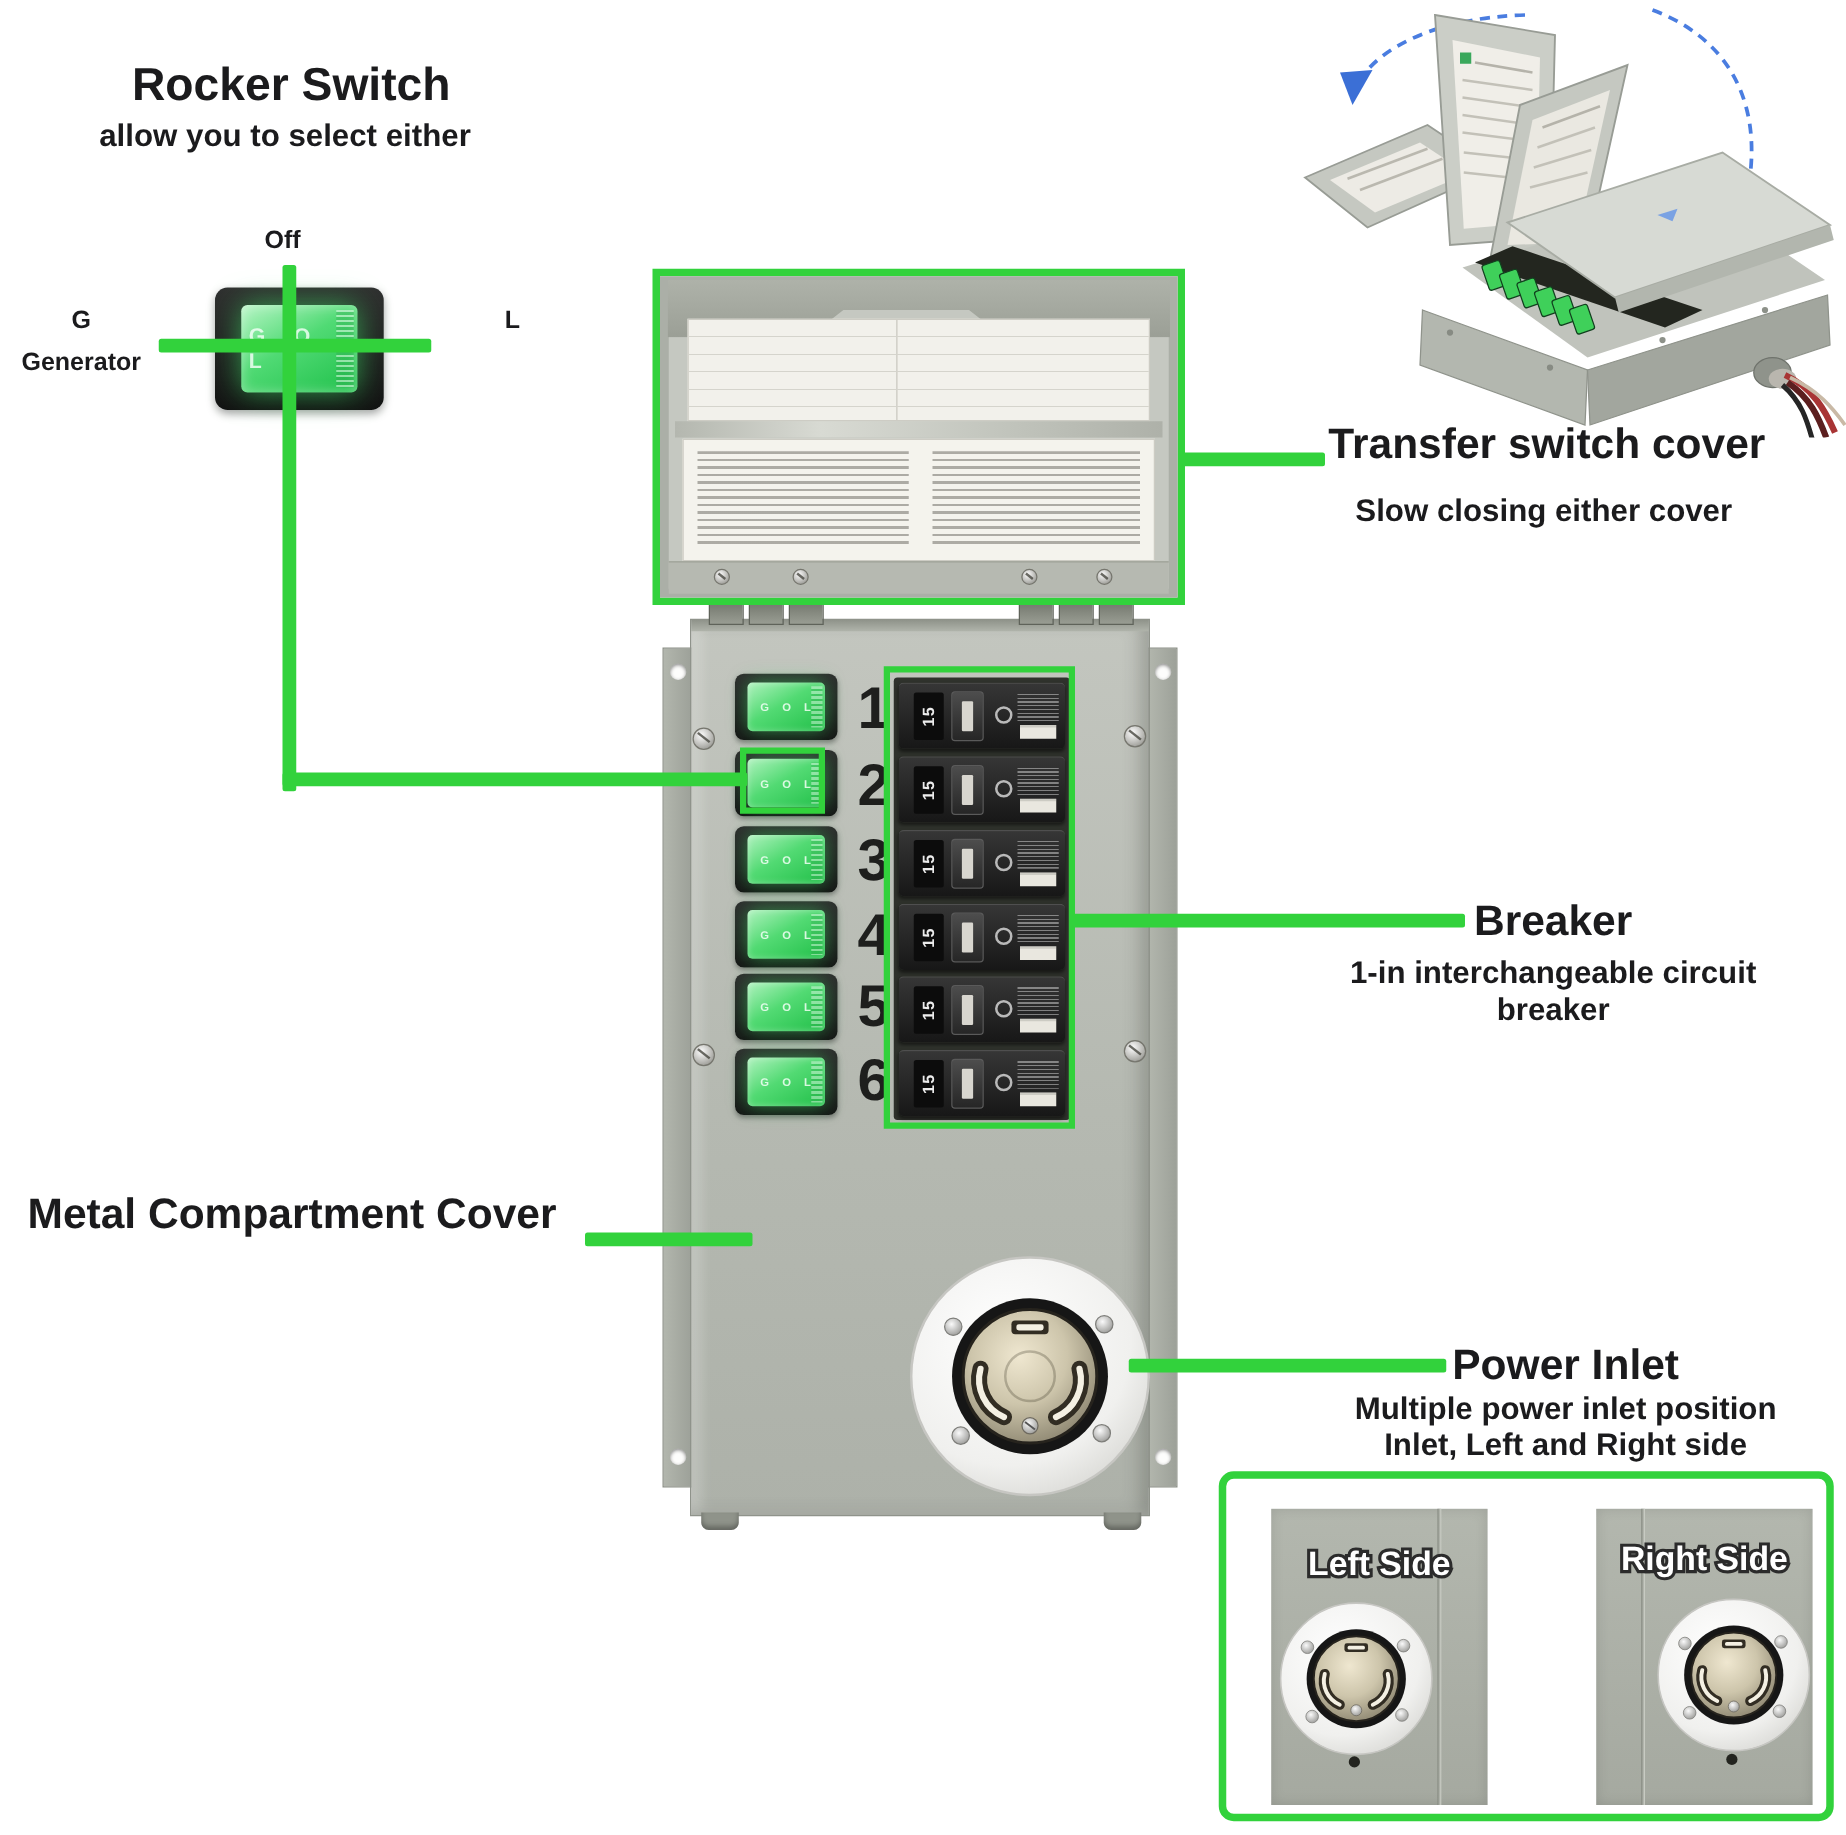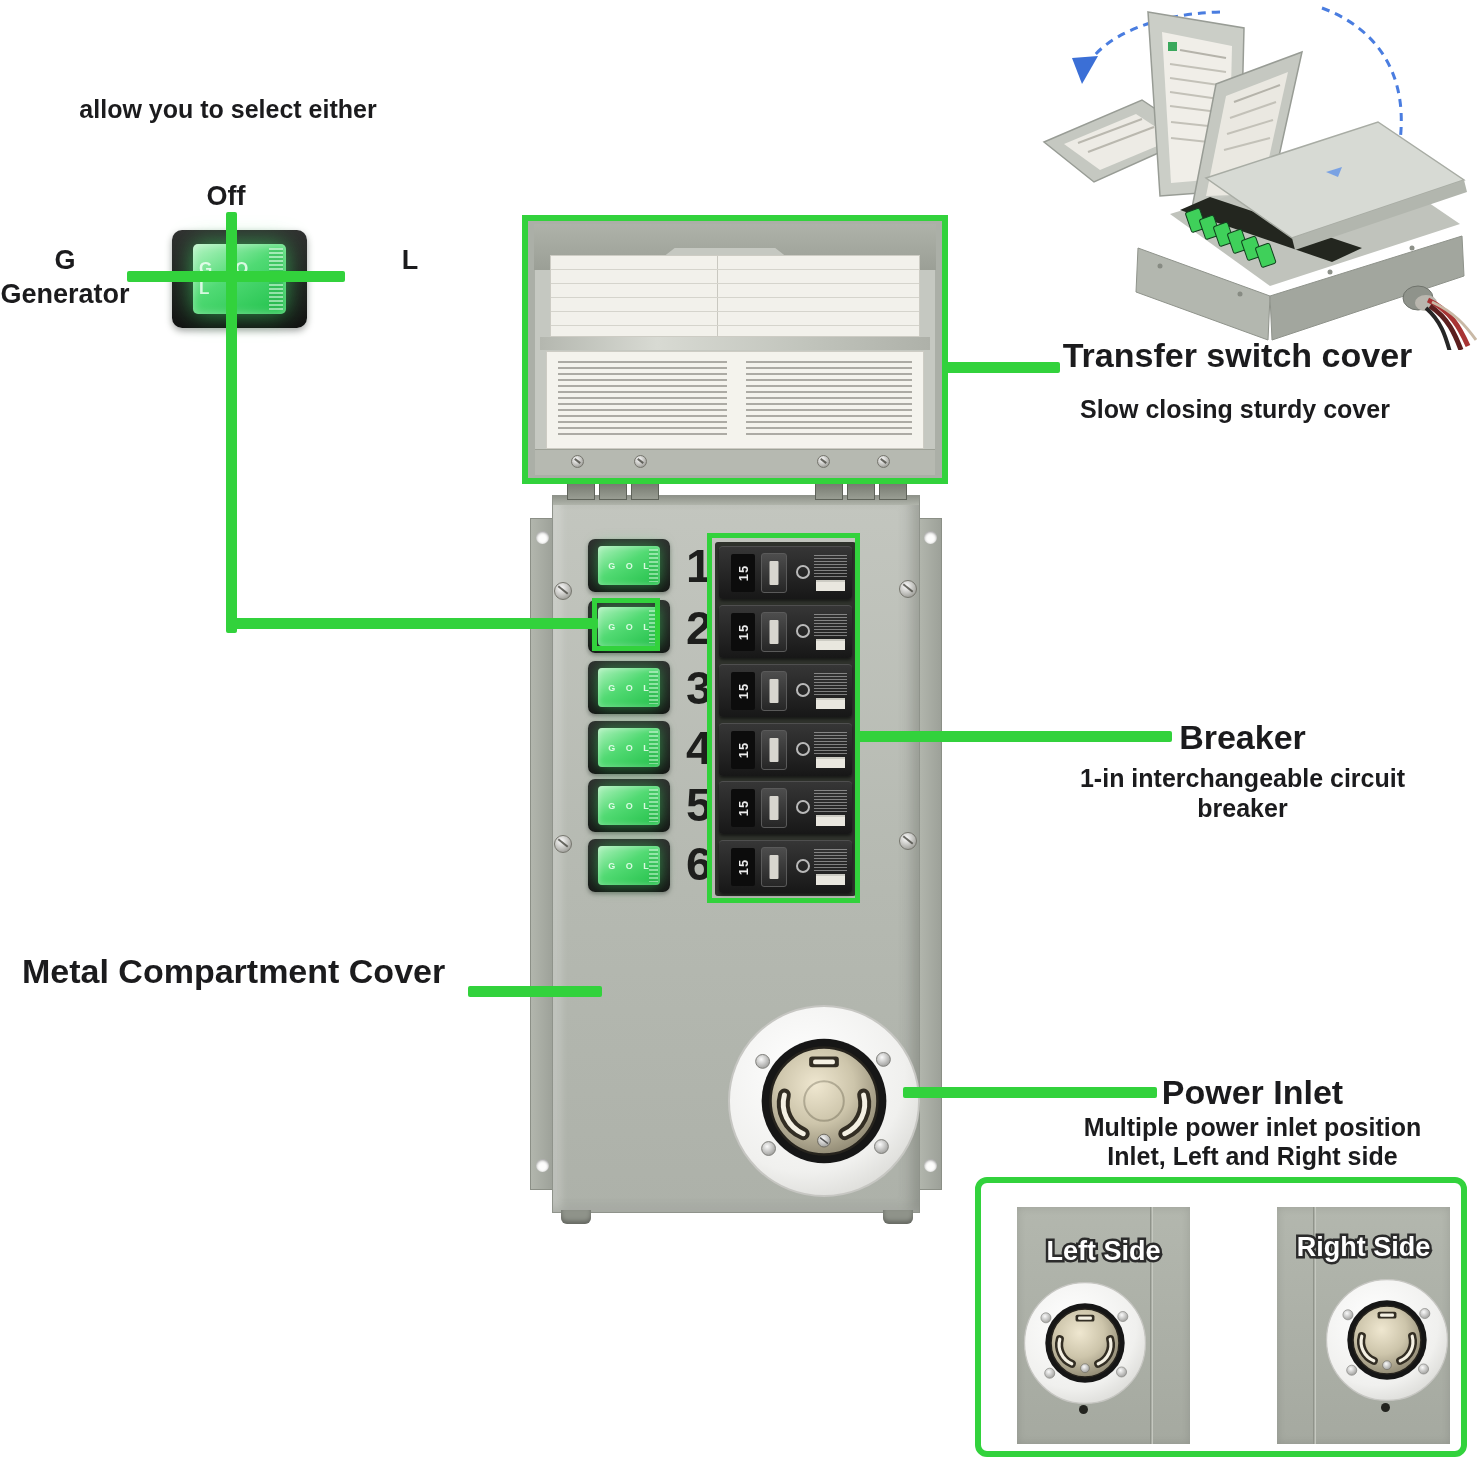--- a/index.html
+++ b/index.html
@@ -3,21 +3,21 @@
 <meta charset="utf-8">
 <style>
   html,body{margin:0;padding:0;background:#ffffff;}
   #stage{position:relative;width:1477px;height:1468px;background:#fff;overflow:hidden;
          font-family:"Liberation Sans",sans-serif;color:#1c1c1e;}
   
   .t{position:absolute;text-align:center;color:#1b1b1d;line-height:1.08;}
   .h1{font-size:37px;font-weight:bold;}
   .h2{font-size:34px;font-weight:bold;}
   .sub{font-size:25px;font-weight:bold;}
-  .lbl{font-size:27px;font-weight:bold;}
+  .lbl{font-size:20px;font-weight:bold;}
   .left{text-align:left;}
   
   .ln{position:absolute;background:#32d23c;border-radius:2px;z-index:40;}
   .frame{position:absolute;border:6px solid #32d23c;box-sizing:border-box;z-index:40;}
   .frame.thin{border-width:5px;}
   
   .bigsw{position:absolute;left:172px;top:230px;width:135px;height:98px;border-radius:10px;
          background:linear-gradient(180deg,#303030,#121212);box-shadow:0 3px 7px rgba(0,0,0,.35);z-index:10;}
   .bigsw .rk{position:absolute;left:21px;top:14px;width:93px;height:70px;border-radius:5px;
          background:linear-gradient(150deg,#b6f5c5 0%,#50da74 45%,#1fc04a 100%);
@@ -112,20 +112,21 @@
         <stop offset=".8" stop-color="#97907a"></stop>
           <stop offset="1" stop-color="#776f5e"></stop>
       </radialGradient>
       <radialGradient id="screwG" cx="40%" cy="35%" r="80%">
         <stop offset="0" stop-color="#fafafa"></stop>
           <stop offset="1" stop-color="#8d8d8a"></stop>
       </radialGradient>
     </defs>
   </svg>
 
+  <div class="t h1" style="left:38px;top:48px;width:390px">Rocker Switch</div>
   <div class="t sub" style="left:28px;top:96px;width:400px">allow you to select either</div>
   <div class="t lbl" style="left:166px;top:182px;width:120px">Off</div>
   <div class="t lbl" style="left:15px;top:246px;width:100px">G</div>
   <div class="t lbl" style="left:-3px;top:280px;width:136px">Generator</div>
   <div class="t lbl" style="left:360px;top:246px;width:100px">L</div>
 
   <div class="bigsw">
     <div class="rk">
       <div class="golbig">G O L</div>
     </div>
@@ -363,21 +364,21 @@
 
     <div class="foot" style="left:8px"></div>
     <div class="foot" style="left:330px"></div>
   </div>
 
   <div class="frame thin" style="left:592px;top:598px;width:68px;height:53px"></div>
   <div class="frame thin" style="left:707px;top:533px;width:153px;height:370px"></div>
   <div class="ln" style="left:858px;top:731px;width:314px;height:11px"></div>
 
   <div class="t h2" style="left:1040px;top:337px;width:395px">Transfer switch cover</div>
-  <div class="t sub" style="left:1040px;top:396px;width:390px">Slow closing sturdy cover</div>
+  <div class="t sub" style="left:1040px;top:396px;width:390px">Slow closing either cover</div>
 
   <div class="t h2" style="left:1045px;top:719px;width:395px">Breaker</div>
   <div class="t sub" style="left:1045px;top:765px;width:395px">1-in interchangeable circuit</div>
   <div class="t sub" style="left:1045px;top:795px;width:395px">breaker</div>
 
   <div class="t h2 left" style="left:22px;top:953px;width:470px">Metal Compartment Cover</div>
   <div class="ln" style="left:468px;top:986px;width:134px;height:11px"></div>
 
   <div class="ln" style="left:903px;top:1087px;width:254px;height:11px"></div>
   <div class="t h2" style="left:1055px;top:1074px;width:395px">Power Inlet</div>

